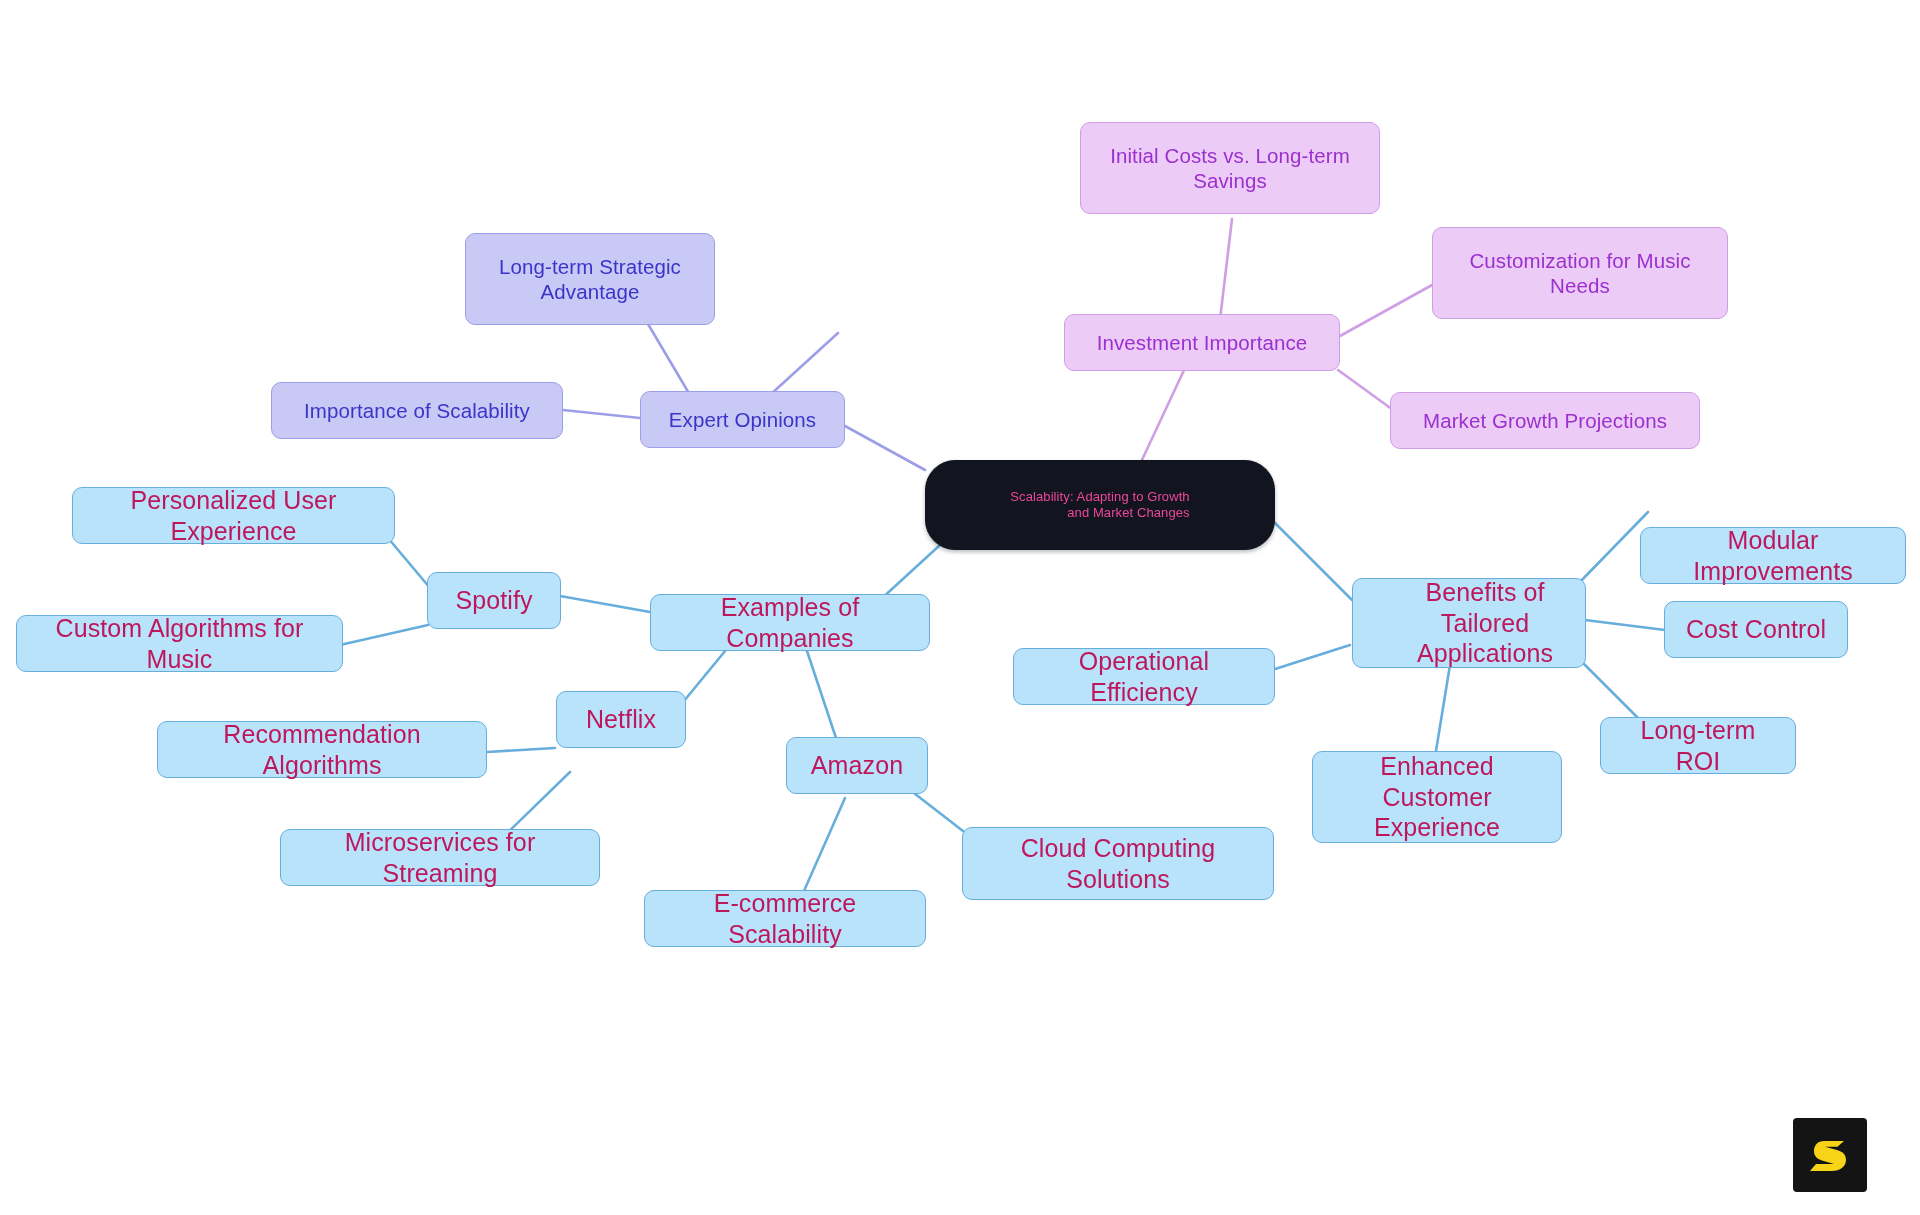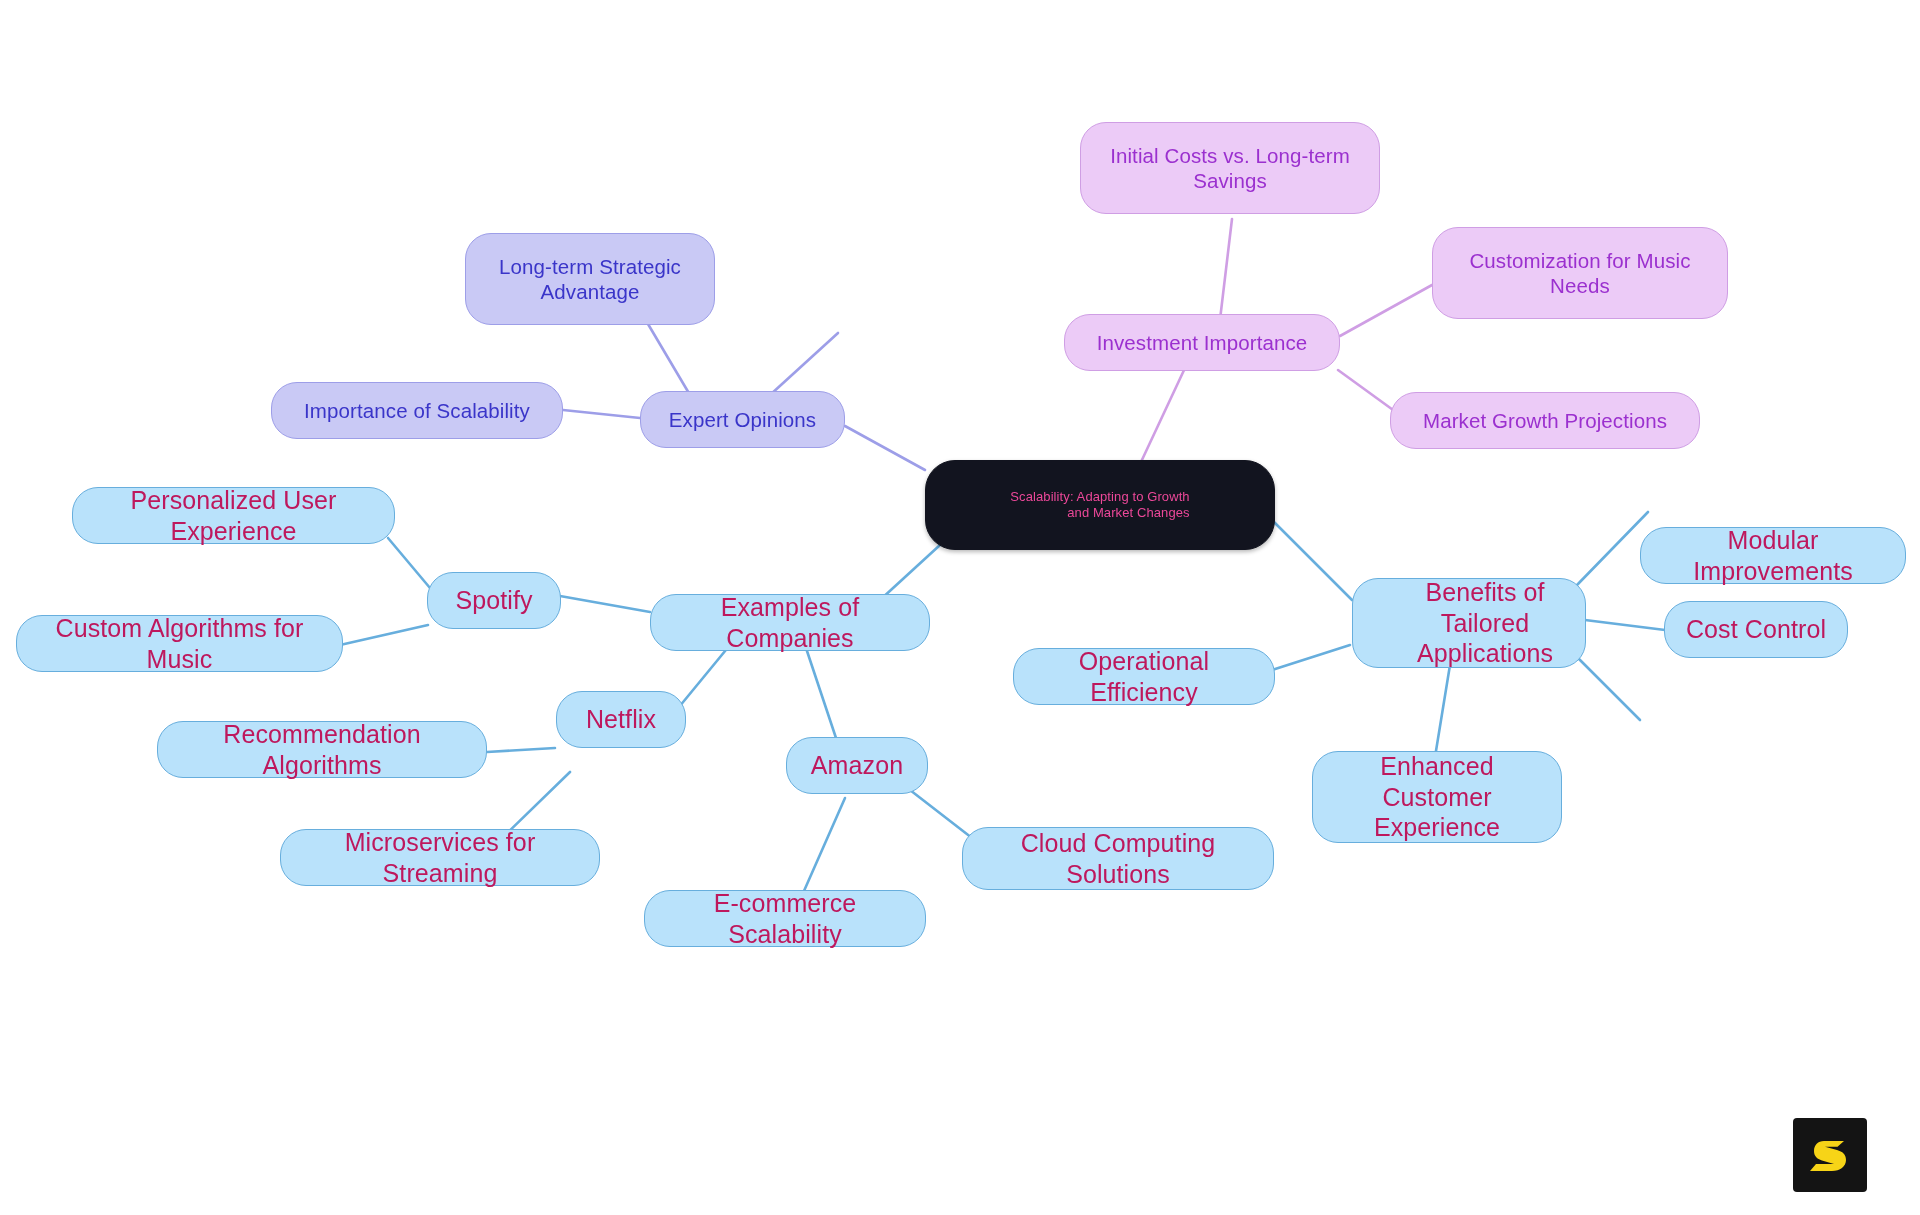--- a/index.html
+++ b/index.html
@@ -13,21 +13,21 @@
   #canvas{position:absolute;inset:0;width:1920px;height:1215px;}
   #edges{position:absolute;left:0;top:0;width:1920px;height:1215px;pointer-events:none;}
 
   .node{
     position:absolute;
     box-sizing:border-box;
     display:flex;
     align-items:center;
     justify-content:center;
     text-align:center;
-    border-radius:26px;
+    border-radius:10px;
     border:1.6px solid transparent;
     line-height:1.22;
     padding:6px 14px;
     white-space:pre-line;
     letter-spacing:.1px;
   }
 
   
   .n-root{
     background:#12141f;
@@ -132,20 +132,21 @@
 
   <div class="node n-pink" style="left:1390px;top:392px;width:310px;height:57px;">Market Growth Projections</div>
 
   <div class="node n-blue" style="left:1352px;top:578px;width:234px;height:90px;padding-left:46px;">Benefits of Tailored
 Applications</div>
 
   <div class="node n-blue" style="left:1640px;top:479px;width:266px;height:57px;margin-top:48px;">Modular Improvements</div>
 
   <div class="node n-blue" style="left:1664px;top:601px;width:184px;height:57px;">Cost Control</div>
 
+  <div class="node n-blue" style="left:1600px;top:717px;width:196px;height:57px;">Long-term ROI</div>
 
   <div class="node n-blue" style="left:1312px;top:751px;width:250px;height:92px;">Enhanced Customer
 Experience</div>
 
   <div class="node n-blue" style="left:1013px;top:648px;width:262px;height:57px;">Operational Efficiency</div>
 
   <div class="node n-blue" style="left:650px;top:594px;width:280px;height:57px;">Examples of Companies</div>
 
   <div class="node n-blue" style="left:427px;top:572px;width:134px;height:57px;">Spotify</div>
 
@@ -154,21 +155,21 @@
   <div class="node n-blue" style="left:16px;top:615px;width:327px;height:57px;">Custom Algorithms for Music</div>
 
   <div class="node n-blue" style="left:556px;top:691px;width:130px;height:57px;">Netflix</div>
 
   <div class="node n-blue" style="left:157px;top:721px;width:330px;height:57px;">Recommendation Algorithms</div>
 
   <div class="node n-blue" style="left:280px;top:829px;width:320px;height:57px;text-align:center;">Microservices for Streaming</div>
 
   <div class="node n-blue" style="left:786px;top:737px;width:142px;height:57px;">Amazon</div>
 
-  <div class="node n-blue" style="left:962px;top:827px;width:312px;height:63px;">Cloud Computing Solutions</div>
+  <div class="node n-blue" style="left:962px;top:827px;width:312px;height:73px;">Cloud Computing Solutions</div>
 
   <div class="node n-blue" style="left:644px;top:890px;width:282px;height:57px;">E-commerce Scalability</div>
 
   <div id="logo">
     <svg width="48" height="48" viewBox="0 0 48 48">
       <path d="M38 10 H18 C12 10 8 14 8 20 C8 25 11 28 16 29.5 L28 33 H10 L4 40 H26 C34 40 40 35.5 40 29 C40 23.5 36.5 20.5 31 19 L19 15.8 H31.5 Z" fill="#f7d417"></path>
     </svg>
   </div>
 
 </div>

